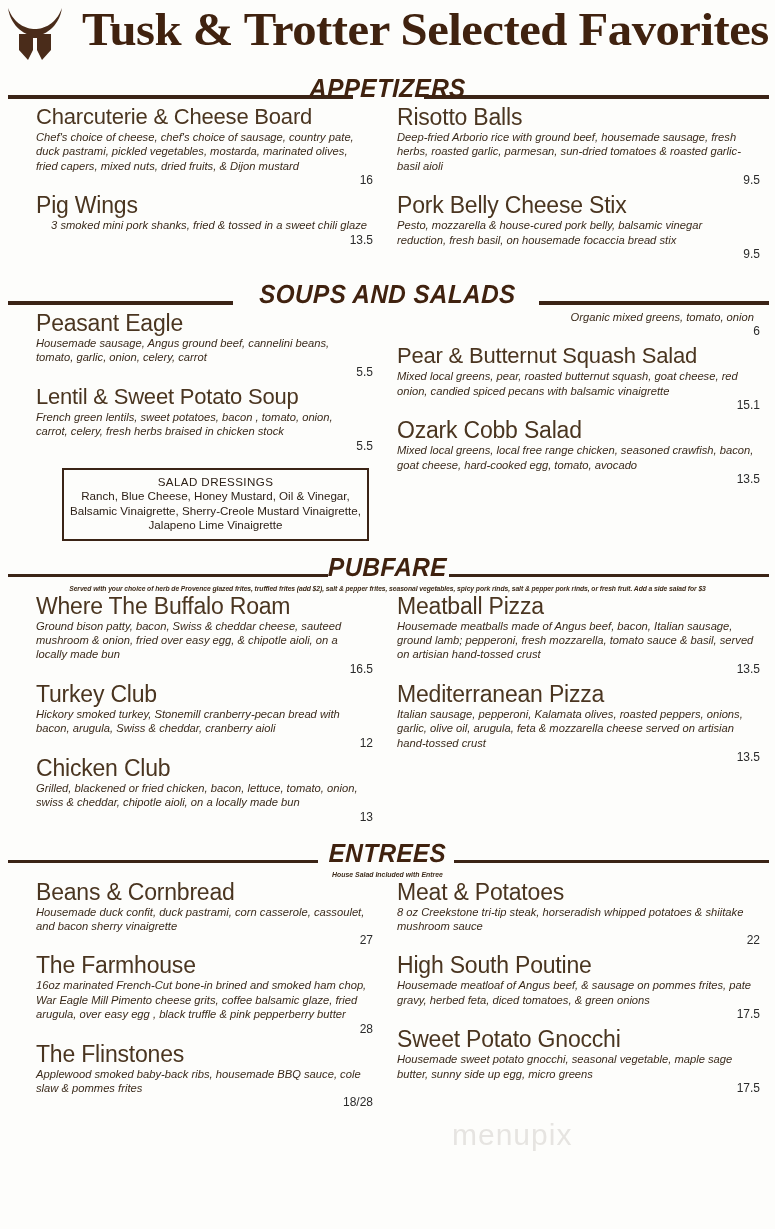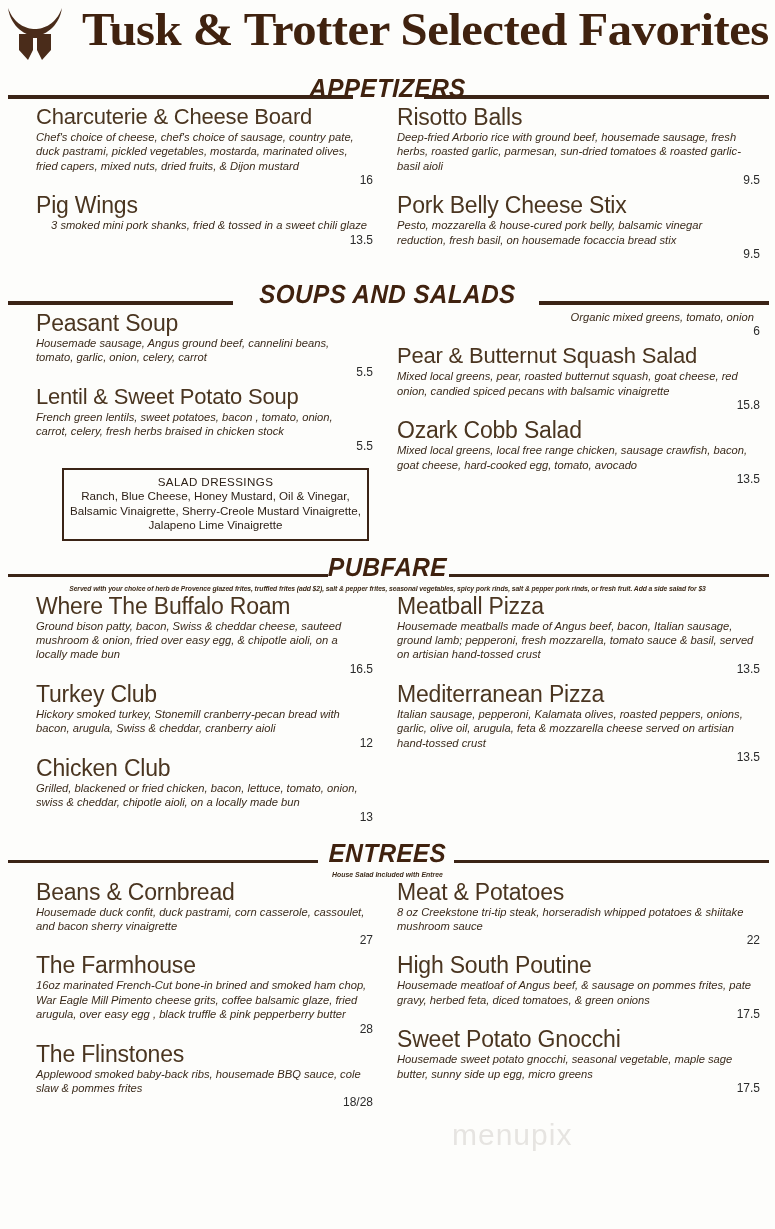--- a/index.html
+++ b/index.html
@@ -166,21 +166,21 @@
       </div>
     </div>
     <div class="section-head" style="margin-top: 14px;">
       <div class="rule left" style="width: 225px;"></div>
       <div class="rule right" style="width: 230px;"></div>
       <div class="label">SOUPS AND SALADS</div>
     </div>
     <div class="cols">
       <div class="col left">
         <div class="item">
-          <div class="item-name">Peasant Soup</div>
+          <div class="item-name">Peasant Eagle</div>
           <div class="desc-row">
             <div class="item-desc">Housemade sausage, Angus ground beef, cannelini beans, tomato, garlic, onion, celery, carrot</div>
             <div class="item-price">5.5</div>
           </div>
         </div>
         <div class="item">
           <div class="item-name sm">Lentil &amp; Sweet Potato Soup</div>
           <div class="desc-row">
             <div class="item-desc">French green lentils, sweet potatoes, bacon , tomato, onion, carrot, celery, fresh herbs braised in chicken stock</div>
             <div class="item-price">5.5</div>
@@ -197,27 +197,27 @@
         <div class="item">
           <div class="desc-row">
             <div class="item-desc">Organic mixed greens, tomato, onion</div>
             <div class="item-price">6</div>
           </div>
         </div>
         <div class="item">
           <div class="item-name sm">Pear &amp; Butternut Squash Salad</div>
           <div class="desc-row">
             <div class="item-desc">Mixed local greens, pear, roasted butternut squash, goat cheese, red onion, candied spiced pecans with balsamic vinaigrette</div>
-            <div class="item-price">15.8</div>
+            <div class="item-price">15.1</div>
           </div>
         </div>
         <div class="item">
           <div class="item-name">Ozark Cobb Salad</div>
           <div class="desc-row">
-            <div class="item-desc">Mixed local greens, local free range chicken, sausage crawfish, bacon, goat cheese, hard-cooked egg, tomato, avocado</div>
+            <div class="item-desc">Mixed local greens, local free range chicken, seasoned crawfish, bacon, goat cheese, hard-cooked egg, tomato, avocado</div>
             <div class="item-price">13.5</div>
           </div>
         </div>
       </div>
     </div>
     <div class="section-head" style="margin-top: 12px;">
       <div class="rule left" style="width: 320px;"></div>
       <div class="rule right" style="width: 320px;"></div>
       <div class="label">PUBFARE</div>
     </div>

